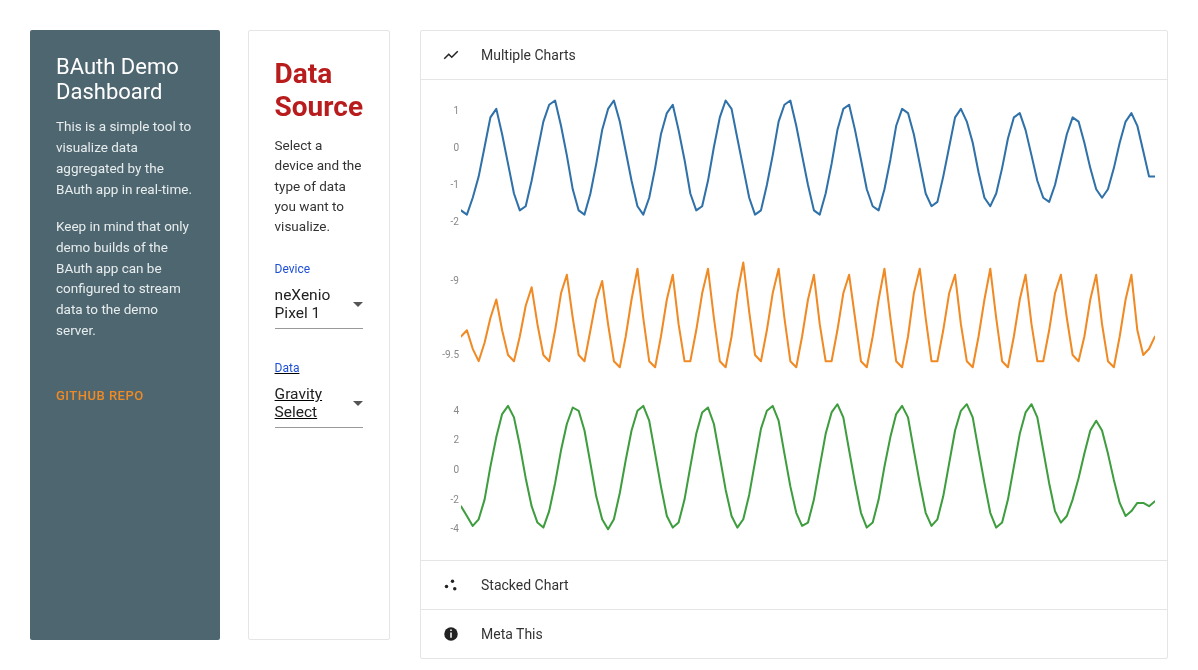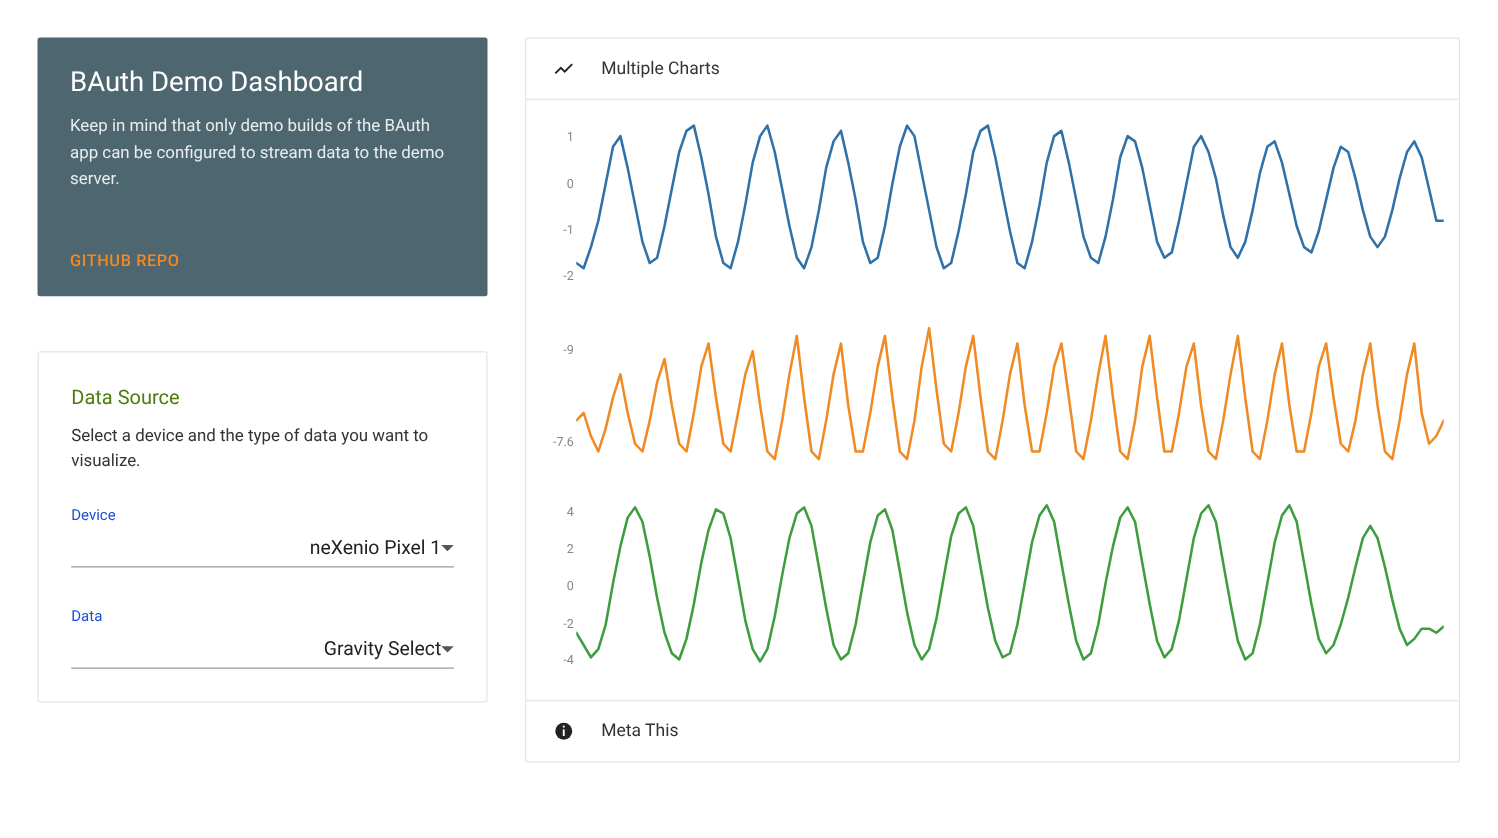--- a/index.html
+++ b/index.html
@@ -5,21 +5,21 @@
 * { box-sizing: border-box; margin: 0; padding: 0; }
 body {
   font-family: -apple-system, BlinkMacSystemFont, "Segoe UI", Roboto, Helvetica, Arial, sans-serif;
   background: #fff;
   padding: 30px;
   width: 1198px;
   height: 670px;
   display: flex;
   gap: 30px;
 }
-.left-col { width: 360px; display: flex; flex-direction: column; gap: 44px; }
+.left-col { width: 360px; display: flex; flex-direction: row; gap: 28px; }
 .right-col { flex: 1; }
 
 .card {
   border: 1px solid #e5e5e5;
   border-radius: 2px;
   background: #fff;
 }
 
 .hero {
   background: #4e6670;
@@ -34,24 +34,24 @@
 }
 .hero-action a {
   color: #f08a24;
   font-size: 13px;
   font-weight: 500;
   letter-spacing: 0.5px;
   text-decoration: none;
 }
 
 .ds-body { padding: 26px; }
-.ds-body h2 { font-size: 16px; font-weight: 400; color: #4d7c0f; margin-bottom: 12px; }
+.ds-body h2 { font-size: 28px; font-weight: 700; color: #b91c1c; margin-bottom: 12px; }
 .ds-body .desc { font-size: 13.5px; color: #333; line-height: 1.5; margin-bottom: 26px; }
 .field { margin-bottom: 32px; }
-.field:last-child { margin-bottom: 0; }
+.field:last-child { margin-bottom: 0; text-decoration: underline; }
 .field-label { font-size: 12px; color: #1d4ed8; margin-bottom: 6px; display: block; }
 .select {
   display: flex;
   justify-content: flex-end;
   align-items: center;
   border-bottom: 1px solid #999;
   padding: 4px 0 6px 0;
   font-size: 15.5px;
   color: #222;
   cursor: pointer;
@@ -93,20 +93,21 @@
 }
 .ylabels span { line-height: 1; }
 </style>
 </head>
 <body>
 
 <div class="left-col">
   <div class="card hero">
     <div class="hero-body">
       <h1>BAuth Demo Dashboard</h1>
+      <p>This is a simple tool to visualize data aggregated by the BAuth app in real-time.</p>
       <p>Keep in mind that only demo builds of the BAuth app can be configured to stream data to the demo server.</p>
     </div>
     <div class="hero-action">
       <a href="#">GITHUB REPO</a>
     </div>
   </div>
 
   <div class="card">
     <div class="ds-body">
       <h2>Data Source</h2>
@@ -151,40 +152,50 @@
             <span>-1</span>
             <span>-2</span>
           </div>
         <svg id="svg0" preserveAspectRatio="none" viewBox="0 0 680 148">
             <polyline points="0.0,118.4 5.8,122.6 11.5,105.7 17.3,84.6 23.1,55.0 28.8,25.4 34.6,16.9 40.3,42.3 46.1,71.9 51.9,101.5 57.6,118.4 63.4,114.2 69.2,88.8 74.9,59.2 80.7,29.6 86.4,12.7 92.2,8.5 98.0,33.8 103.7,63.4 109.5,97.3 115.3,118.4 121.0,122.6 126.8,101.5 132.5,71.9 138.3,38.1 144.1,16.9 149.8,8.5 155.6,29.6 161.4,59.2 167.1,88.8 172.9,114.2 178.6,122.6 184.4,105.7 190.2,76.1 195.9,42.3 201.7,21.1 207.5,12.7 213.2,38.1 219.0,67.7 224.7,101.5 230.5,118.4 236.3,114.2 242.0,88.8 247.8,55.0 253.6,25.4 259.3,8.5 265.1,16.9 270.8,46.5 276.6,76.1 282.4,105.7 288.1,122.6 293.9,118.4 299.7,93.0 305.4,63.4 311.2,29.6 316.9,12.7 322.7,8.5 328.5,33.8 334.2,63.4 340.0,93.0 345.8,118.4 351.5,122.6 357.3,101.5 363.1,71.9 368.8,38.1 374.6,16.9 380.3,12.7 386.1,38.1 391.9,67.7 397.6,97.3 403.4,114.2 409.2,118.4 414.9,97.3 420.7,67.7 426.4,33.8 432.2,16.9 438.0,21.1 443.7,42.3 449.5,71.9 455.3,101.5 461.0,114.2 466.8,109.9 472.5,84.6 478.3,55.0 484.1,25.4 489.8,16.9 495.6,29.6 501.4,50.7 507.1,80.3 512.9,105.7 518.6,114.2 524.4,101.5 530.2,76.1 535.9,46.5 541.7,25.4 547.5,21.1 553.2,38.1 559.0,63.4 564.7,88.8 570.5,105.7 576.3,109.9 582.0,93.0 587.8,67.7 593.6,42.3 599.3,25.4 605.1,29.6 610.8,50.7 616.6,76.1 622.4,97.3 628.1,105.7 633.9,97.3 639.7,76.1 645.4,50.7 651.2,29.6 656.9,21.1 662.7,33.8 668.5,59.2 674.2,84.6 680.0,84.6" fill="none" stroke="#2f71a8" stroke-width="2" stroke-linejoin="round" stroke-linecap="round"></polyline>
           </svg>
       </div>
       <div class="chart">
         <div class="ylabels" id="yl1">
             <span>-9</span>
-            <span>-7.6</span>
+            <span>-9.5</span>
           </div>
         <svg id="svg1" preserveAspectRatio="none" viewBox="0 0 680 148">
             <polyline points="0.0,92.5 5.8,86.3 11.5,104.8 17.3,117.2 23.1,98.7 28.8,74.0 34.6,55.5 40.3,86.3 46.1,111.0 51.9,117.2 57.6,92.5 63.4,61.7 69.2,43.2 74.9,80.2 80.7,111.0 86.4,117.2 92.2,86.3 98.0,49.3 103.7,30.8 109.5,74.0 115.3,111.0 121.0,117.2 126.8,86.3 132.5,55.5 138.3,37.0 144.1,80.2 149.8,117.2 155.6,123.3 161.4,92.5 167.1,55.5 172.9,24.7 178.6,74.0 184.4,117.2 190.2,123.3 195.9,92.5 201.7,55.5 207.5,30.8 213.2,80.2 219.0,117.2 224.7,117.2 230.5,86.3 236.3,49.3 242.0,24.7 247.8,74.0 253.6,117.2 259.3,123.3 265.1,92.5 270.8,49.3 276.6,18.5 282.4,67.8 288.1,111.0 293.9,117.2 299.7,86.3 305.4,49.3 311.2,24.7 316.9,74.0 322.7,117.2 328.5,123.3 334.2,92.5 340.0,55.5 345.8,30.8 351.5,80.2 357.3,117.2 363.1,117.2 368.8,86.3 374.6,49.3 380.3,30.8 386.1,74.0 391.9,117.2 397.6,123.3 403.4,92.5 409.2,55.5 414.9,24.7 420.7,74.0 426.4,117.2 432.2,123.3 438.0,92.5 443.7,49.3 449.5,24.7 455.3,74.0 461.0,117.2 466.8,117.2 472.5,86.3 478.3,49.3 484.1,30.8 489.8,80.2 495.6,117.2 501.4,123.3 507.1,92.5 512.9,55.5 518.6,24.7 524.4,74.0 530.2,117.2 535.9,123.3 541.7,92.5 547.5,55.5 553.2,30.8 559.0,80.2 564.7,117.2 570.5,117.2 576.3,86.3 582.0,49.3 587.8,30.8 593.6,74.0 599.3,111.0 605.1,117.2 610.8,92.5 616.6,55.5 622.4,30.8 628.1,80.2 633.9,117.2 639.7,123.3 645.4,92.5 651.2,55.5 656.9,30.8 662.7,86.3 668.5,111.0 674.2,104.8 680.0,92.5" fill="none" stroke="#f08a24" stroke-width="2" stroke-linejoin="round" stroke-linecap="round"></polyline>
           </svg>
       </div>
       <div class="chart">
         <div class="ylabels" id="yl2">
             <span>4</span>
             <span>2</span>
             <span>0</span>
             <span>-2</span>
             <span>-4</span>
           </div>
         <svg id="svg2" preserveAspectRatio="none" viewBox="0 0 680 148">
             <polyline points="0.0,110.2 5.8,120.0 11.5,129.9 17.3,123.3 23.1,103.6 28.8,70.7 34.6,41.1 40.3,18.1 46.1,9.9 51.9,21.4 57.6,49.3 63.4,82.2 69.2,110.2 74.9,126.6 80.7,131.6 86.4,115.1 92.2,87.2 98.0,54.3 103.7,28.0 109.5,11.5 115.3,14.8 121.0,34.5 126.8,67.4 132.5,100.3 138.3,123.3 144.1,133.2 149.8,123.3 155.6,97.0 161.4,64.1 167.1,34.5 172.9,14.8 178.6,9.9 184.4,24.7 190.2,57.6 195.9,90.4 201.7,120.0 207.5,131.6 213.2,126.6 219.0,103.6 224.7,70.7 230.5,37.8 236.3,16.4 242.0,11.5 247.8,28.0 253.6,60.8 259.3,93.7 265.1,120.0 270.8,131.6 276.6,123.3 282.4,98.7 288.1,65.8 293.9,32.9 299.7,14.8 305.4,9.9 311.2,24.7 316.9,57.6 322.7,90.4 328.5,116.8 334.2,129.9 340.0,126.6 345.8,103.6 351.5,70.7 357.3,37.8 363.1,16.4 368.8,8.2 374.6,21.4 380.3,54.3 386.1,87.2 391.9,116.8 397.6,131.6 403.4,126.6 409.2,103.6 414.9,70.7 420.7,41.1 426.4,18.1 432.2,9.9 438.0,21.4 443.7,54.3 449.5,87.2 455.3,116.8 461.0,129.9 466.8,123.3 472.5,100.3 478.3,67.4 484.1,34.5 489.8,14.8 495.6,8.2 501.4,21.4 507.1,54.3 512.9,87.2 518.6,116.8 524.4,131.6 530.2,126.6 535.9,103.6 541.7,70.7 547.5,37.8 553.2,16.4 559.0,8.2 564.7,21.4 570.5,54.3 576.3,87.2 582.0,115.1 587.8,126.6 593.6,120.0 599.3,103.6 605.1,82.2 610.8,57.6 616.6,34.5 622.4,24.7 628.1,34.5 633.9,57.6 639.7,83.9 645.4,106.9 651.2,120.0 656.9,115.1 662.7,106.9 668.5,106.9 674.2,110.2 680.0,105.2" fill="none" stroke="#3e9d3e" stroke-width="2" stroke-linejoin="round" stroke-linecap="round"></polyline>
           </svg>
       </div>
     </div>
 
+    <div class="panel-row">
+      <span class="ic">
+        <svg viewBox="0 0 24 24" width="18" height="18">
+          <circle cx="6" cy="14" r="2.3" fill="#222"></circle>
+          <circle cx="14" cy="7" r="2.3" fill="#222"></circle>
+          <circle cx="17" cy="17" r="2.3" fill="#222"></circle>
+        </svg>
+      </span>
+      <span>Stacked Chart</span>
+    </div>
 
     <div class="panel-row">
       <span class="ic">
         <svg viewBox="0 0 24 24" width="18" height="18">
           <circle cx="12" cy="12" r="9" fill="#222"></circle>
           <rect x="11" y="10" width="2" height="7" fill="#fff"></rect>
           <rect x="11" y="6" width="2" height="2" fill="#fff"></rect>
         </svg>
       </span>
       <span>Meta This</span>

